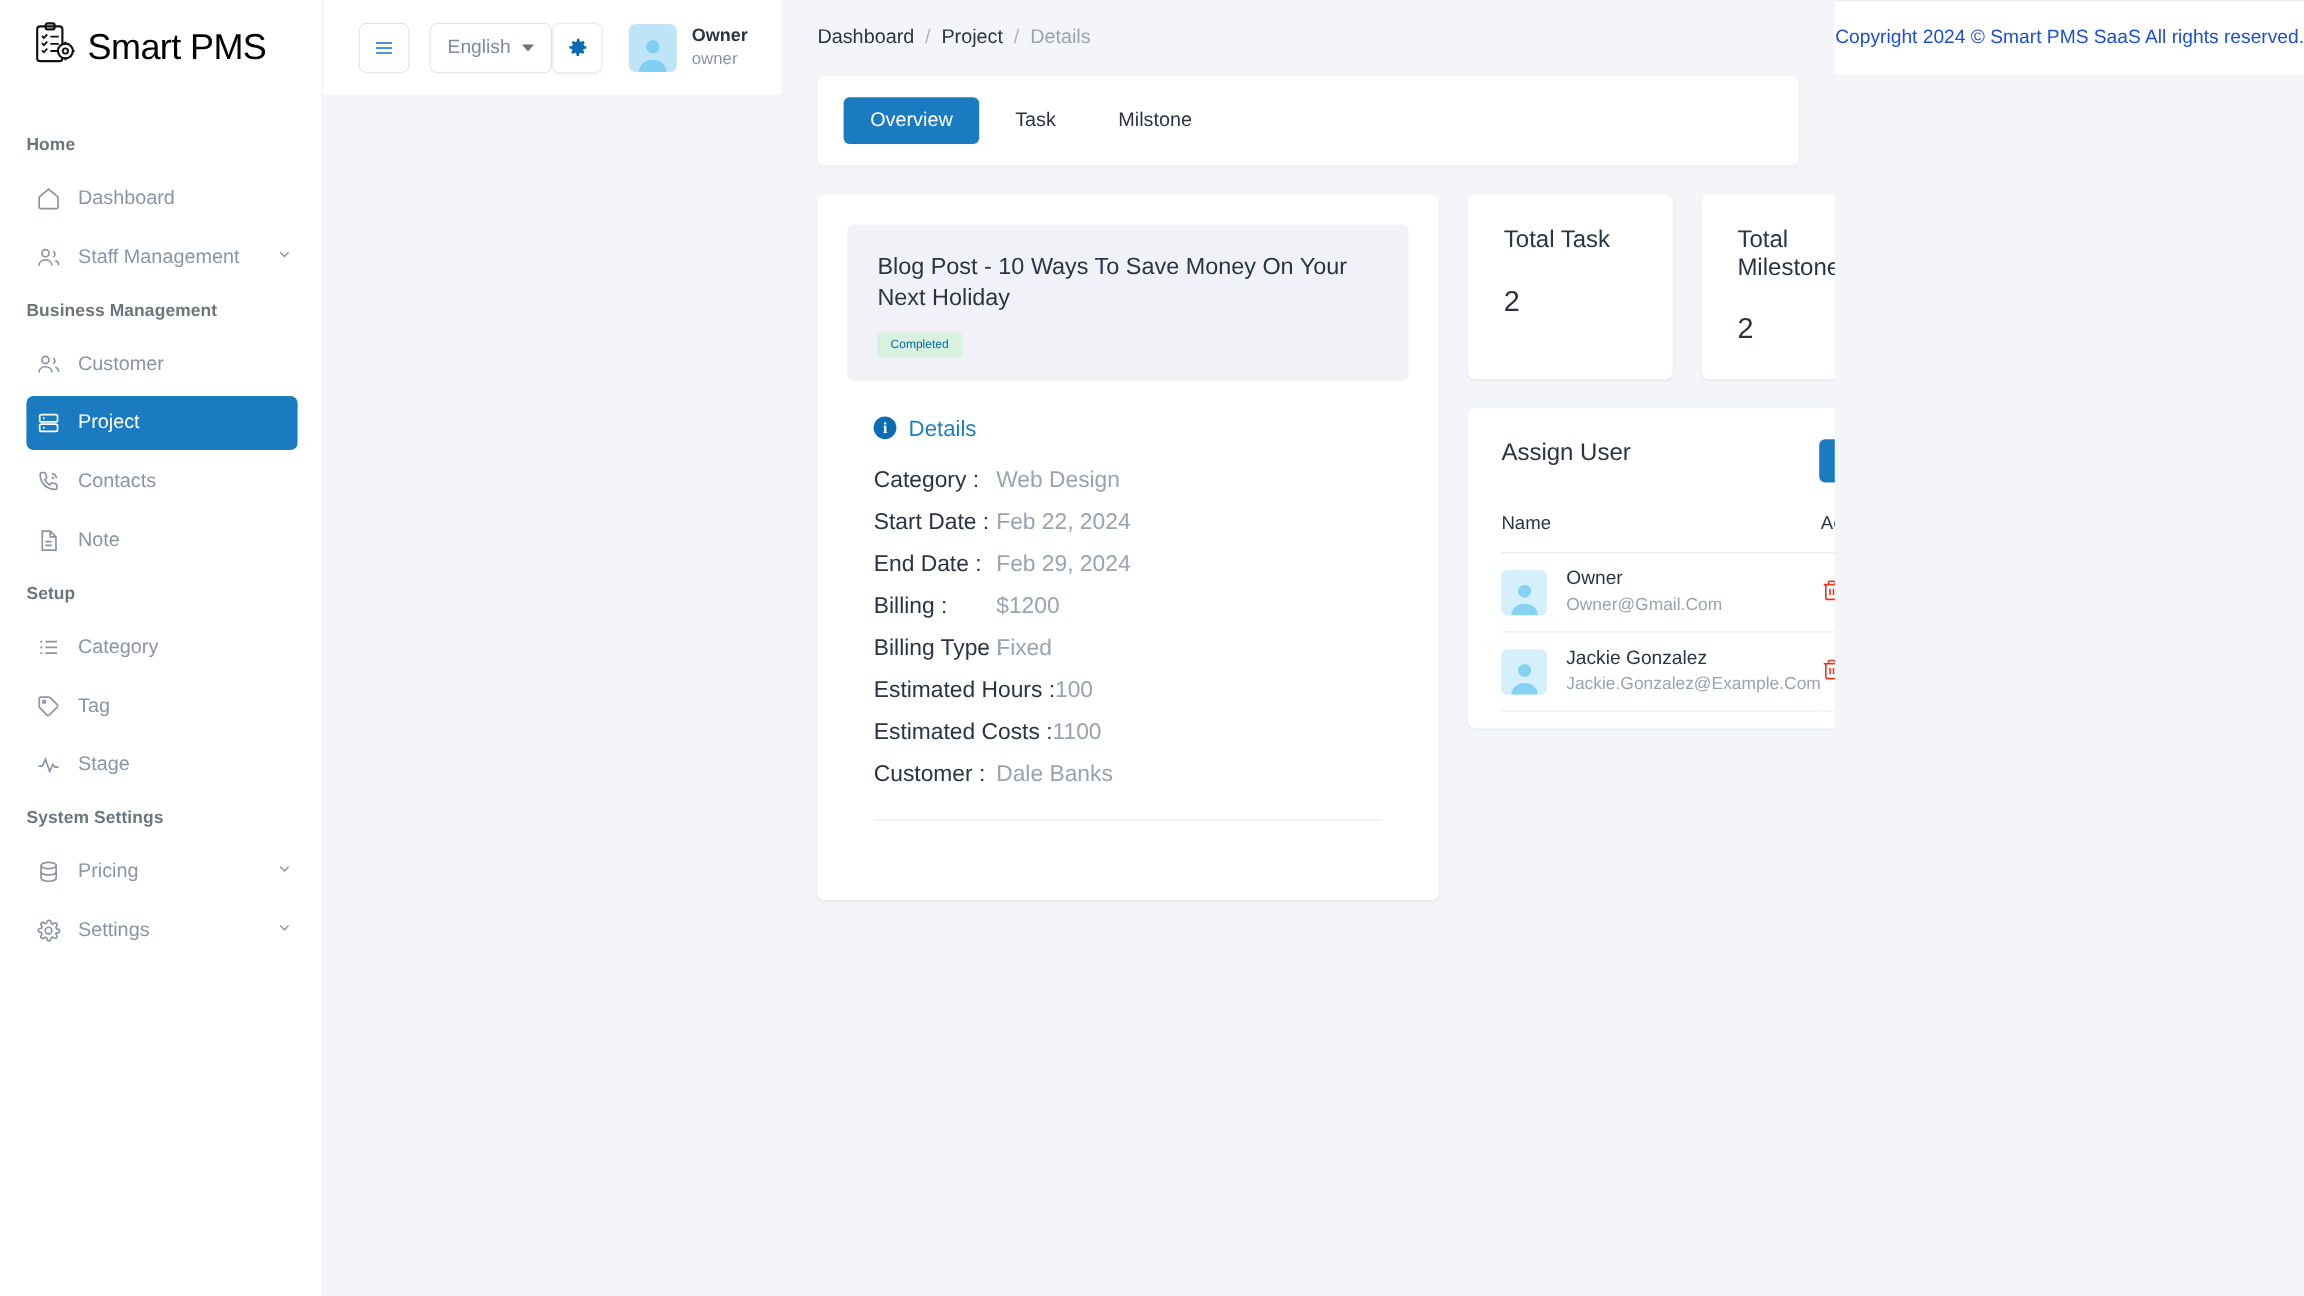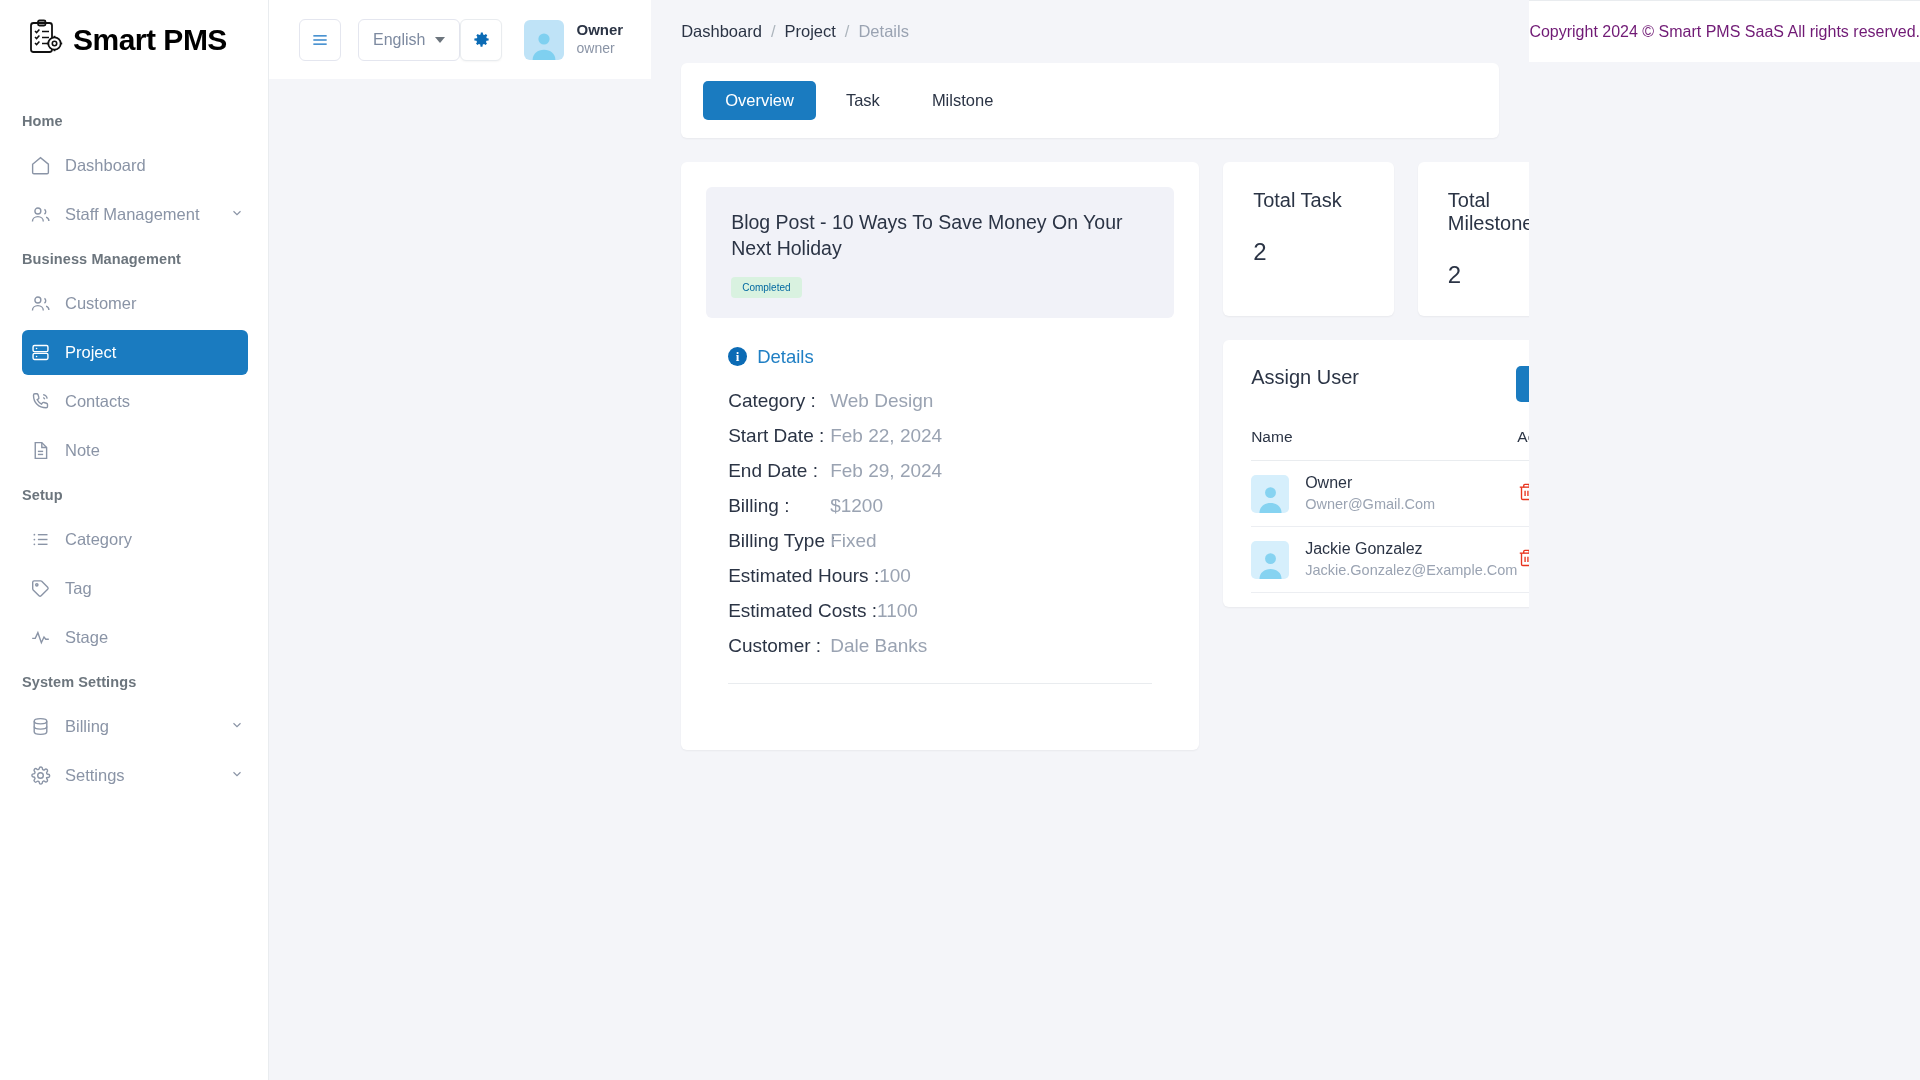--- a/index.html
+++ b/index.html
@@ -15,21 +15,21 @@
   .sidebar {
     width: 269px; height: 1080px; background: #ffffff;
     border-right: 1px solid #e9ecef; flex-shrink: 0;
     display: flex; flex-direction: column;
   }
   .logo-wrap {
     height: 79px; display: flex; align-items: center;
     padding-left: 26px; gap: 7px;
   }
   .logo-text {
-    font-size: 30px; font-weight: bold; color: #000000;
+    font-size: 30px; font-weight: normal; color: #000000;
     letter-spacing: -0.5px;
   }
   .sidebar-nav { padding-top: 24px; }
   .nav-section-title {
     font-size: 14.5px; font-weight: bold; color: #6c757d;
     padding: 10px 0 10px 22px; letter-spacing: 0.1px;
   }
   .nav-item {
     display: flex; align-items: center; gap: 14px;
     height: 45px; margin: 4px 20px 4px 22px;
@@ -155,21 +155,21 @@
   }
   .avatar-row svg { width: 31px; height: 31px; fill: #86d3f1; }
   .u-name { font-size: 16px; color: #2b3445; line-height: 1.3; }
   .u-mail { font-size: 14.5px; color: #9aa3b2; line-height: 1.4; }
   .trash-btn { background: none; border: none; cursor: pointer; padding: 0; }
   .trash-btn svg { width: 19px; height: 21px; stroke: #e8341f; fill: none; stroke-width: 1.7; }
 
   .footer {
     height: 62px; background: #ffffff; border-top: 1px solid #e9ecef;
     display: flex; align-items: center; justify-content: center;
-    color: #701a75; font-size: 16px; flex-shrink: 0;
+    color: #1d4ed8; font-size: 16px; flex-shrink: 0;
   }
 </style>
 </head>
 <body>
 
 <div class="app">
 
   <aside class="sidebar">
     <div class="logo-wrap">
       <span>
@@ -302,21 +302,21 @@
 
       <div class="nav-section-title">System Settings</div>
       <div class="nav-item">
         <span class="nav-icon">
           <svg viewBox="0 0 24 24">
               <ellipse cx="12" cy="6" rx="7.2" ry="3"></ellipse>
               <path d="M4.8 6v12c0 1.7 3.2 3 7.2 3s7.2-1.3 7.2-3V6"></path>
               <path d="M4.8 12c0 1.7 3.2 3 7.2 3s7.2-1.3 7.2-3"></path>
             </svg>
         </span>
-        <span class="nav-label">Billing</span>
+        <span class="nav-label">Pricing</span>
         <span class="chev">
           <svg viewBox="0 0 24 24">
               <polyline points="6 9 12 15 18 9"></polyline>
             </svg>
         </span>
       </div>
       <div class="nav-item">
         <span class="nav-icon">
           <svg viewBox="0 0 24 24">
               <circle cx="12" cy="12" r="3.2"></circle>

